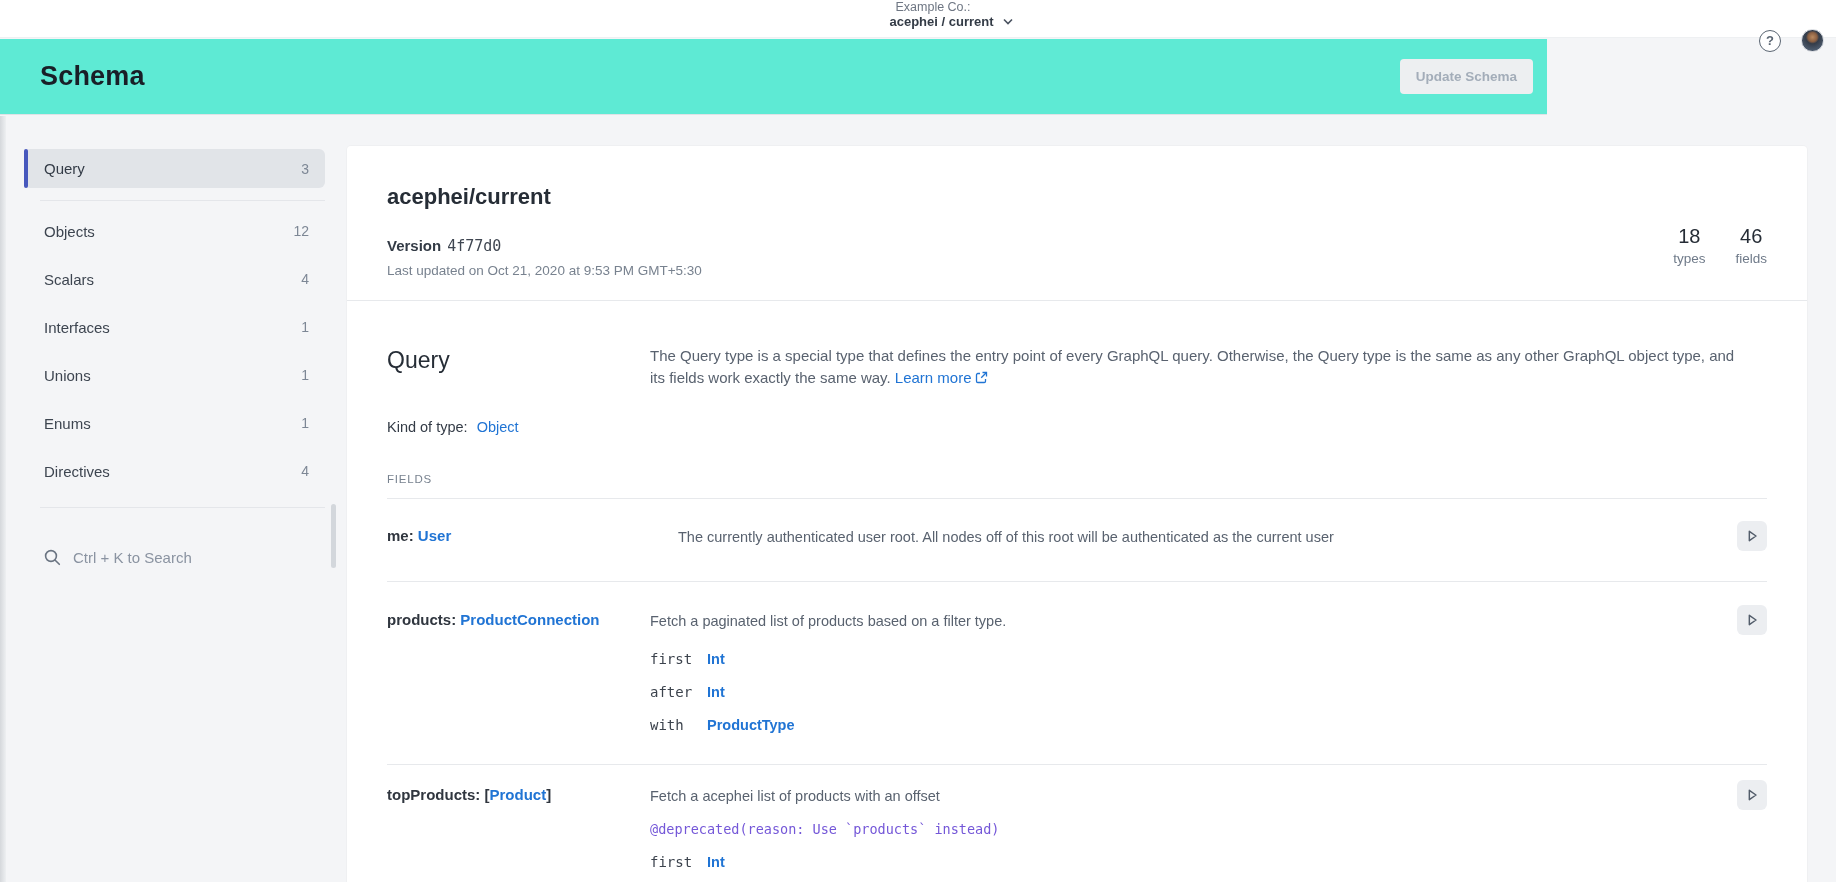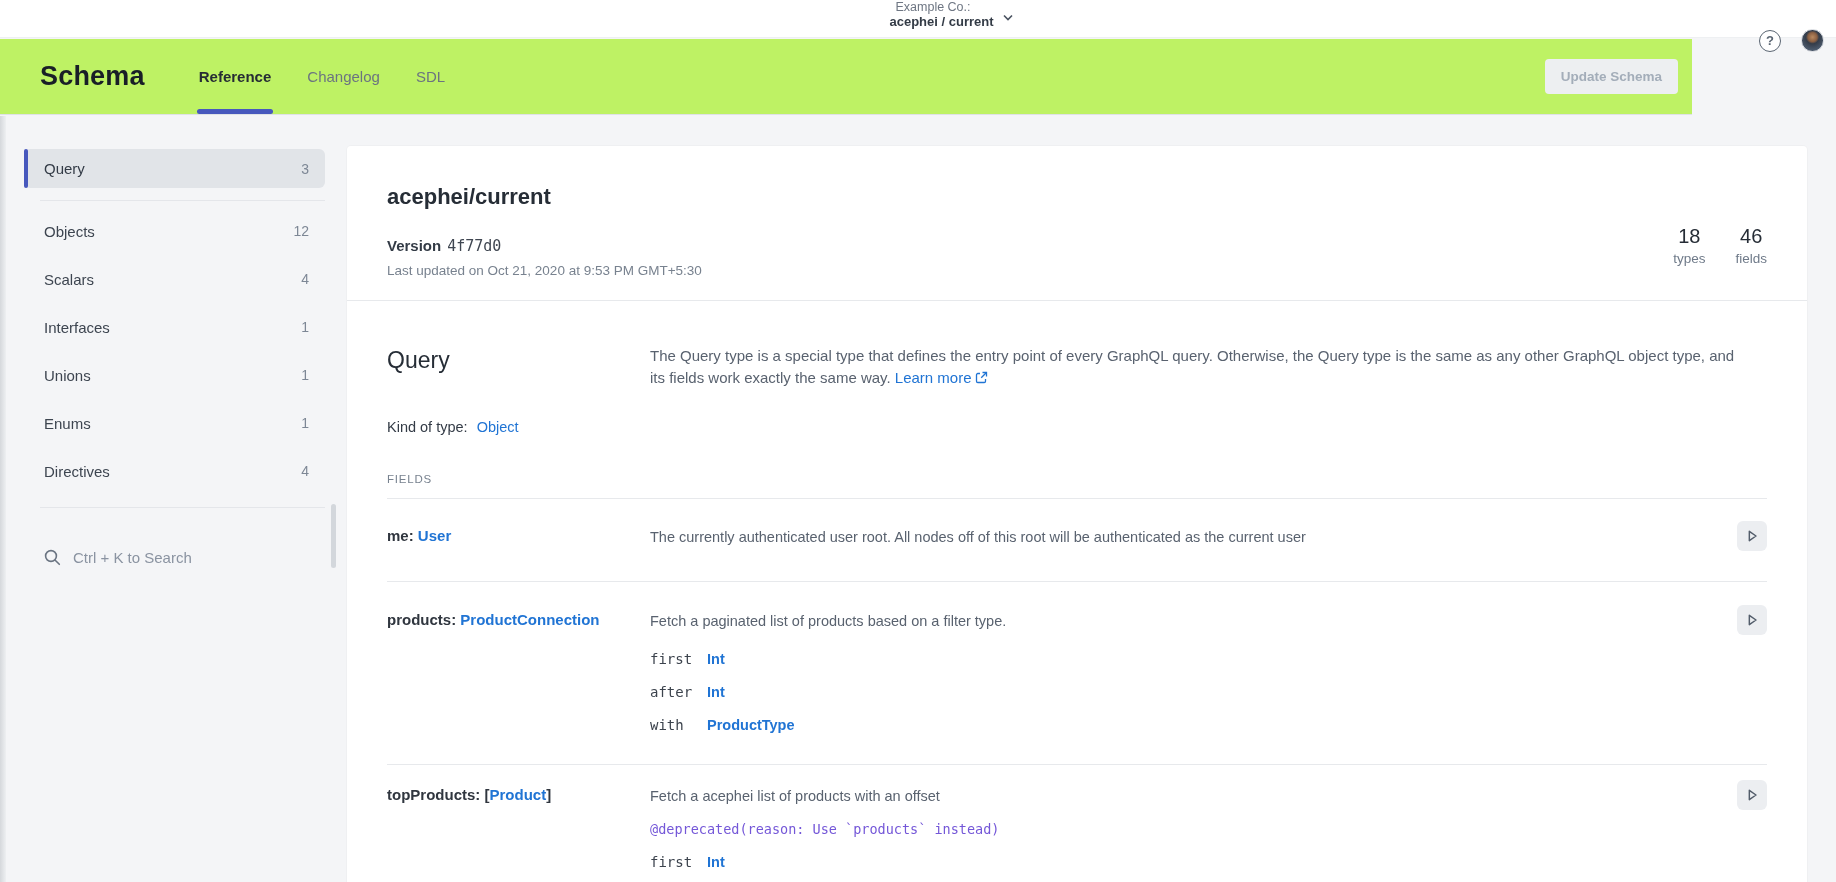--- a/index.html
+++ b/index.html
@@ -4,32 +4,32 @@
 <style>
   * { margin:0; padding:0; box-sizing:border-box; }
   html,body { width:1836px; height:882px; overflow:hidden; }
   body { font-family:"Liberation Sans", sans-serif; background:#f4f5f7; position:relative; color:#2b323c; }
   .mono { font-family:"DejaVu Sans Mono", monospace; }
 
   
   #topbar { position:absolute; top:0; left:0; width:1836px; height:38px; background:#fff;
             border-bottom:1px solid #eef0f2; display:flex; align-items:center; padding:0 10px 0 40px;flex-direction:column; }
   .org-label { font-size:12.5px; color:#6e7683; }
-  .graph-selector { display:flex; gap:9px; margin-left:36px; cursor:pointer; }
+  .graph-selector { display:flex; align-items:center; gap:9px; margin-left:36px; cursor:pointer; }
   .graph-selector .gname { font-size:13px; font-weight:bold; color:#333b46; }
   .topbar-right { margin-left:auto; display:flex; align-items:center; gap:20px; }
   .help-btn { width:22px; height:22px; border-radius:50%; border:1.5px solid #5a6572; color:#5a6572;
               display:flex; align-items:center; justify-content:center; font-size:13px; font-weight:bold;
               background:#fff; cursor:pointer; }
   .avatar { width:23px; height:23px; border-radius:50%; margin-right:2px;
             background:radial-gradient(circle at 50% 34%, #b9895f 0%, #8a5f42 26%, #343c49 38%, #4c5a6d 75%, #2e3540 100%);
             border:1px solid #d8dbe0; }
 
   
-  #appheader { position:absolute; top:39px; left:0; width:1692px; height:76px; background:#bef264;
+  #appheader { position:absolute; top:39px; left:0; width:1547px; height:76px; background:#5eead4;
                border-bottom:1px solid #dfe2e6; display:flex; align-items:center; padding:0 14px 0 40px; }
   .page-title { font-size:27px; font-weight:bold; color:#191f27; letter-spacing:0.2px; }
   .tabs { display:flex; align-items:center; margin-left:36px; height:100%; }
   .tab { position:relative; height:100%; display:flex; align-items:center; padding:0 18px; font-size:15px;
          color:#6b7480; cursor:pointer; }
   .tab.active { color:#262c34; font-weight:bold; }
   .tab.active .tab-underline { position:absolute; left:16px; right:16px; bottom:0; height:5px;
          border-radius:3px; background:#4758bd; }
   .update-btn { margin-left:auto; background:#edeff1; color:#a3adb9; font-size:13.5px; font-weight:bold;
                 border:none; border-radius:4px; padding:10px 16px; cursor:default; }
@@ -75,21 +75,21 @@
   .type-name { font-size:23px; color:#262d36; font-weight:500; line-height:30px; }
   .desc-col { flex:1; padding-right:20px; font-size:15px; color:#59626f; line-height:22px; }
   a.blue-link { color:#2074d4; text-decoration:none; cursor:pointer; }
   .ext-icon { margin-left:3px; vertical-align:-1px; }
   .kind-row { margin-top:30px; font-size:14.5px; color:#333b46; }
   .kind-row a { margin-left:5px; }
   .fields-label { margin-top:38px; font-size:11.5px; letter-spacing:0.8px; color:#78828f; }
   .fields-divider { border:none; border-top:1px solid #e7e9ec; margin-top:13px; }
 
   .frow { display:flex; align-items:flex-start; border-bottom:1px solid #e7e9ec; }
-  .frow.p1 { padding:27px 0 30px 0; }
+  .frow.p1 { padding:27px 0 30px 0;gap:28px; }
   .frow.p2 { padding:28px 0 30px 0; }
   .frow.p3 { padding:20px 0 12px 0; }
   .fname { width:263px; flex:none; font-size:15px; font-weight:bold; color:#30363f; line-height:20px; }
   .fname a { font-weight:bold; }
   .fdesc { flex:1; padding-right:20px; font-size:14.5px; color:#59626f; line-height:22px; }
   .arg { display:flex; align-items:baseline; margin-top:13px; height:20px; }
   .arg:first-of-type { margin-top:16px; }
   .argname { width:57px; flex:none; font-size:14px; color:#3c434d; }
   .argtype { font-size:14.5px; font-weight:bold; }
   .deprecated { margin-top:12px; font-size:13.5px; color:#7457d8; line-height:20px; }
@@ -112,32 +112,20 @@
   <div class="topbar-right">
     <div class="help-btn">
       <span>?</span>
     </div>
     <div class="avatar"></div>
   </div>
 </div>
 
 <div id="appheader">
   <span class="page-title">Schema</span>
-  <div class="tabs">
-    <div class="tab active">
-      <span>Reference</span>
-      <span class="tab-underline"></span>
-    </div>
-    <div class="tab">
-      <span>Changelog</span>
-    </div>
-    <div class="tab">
-      <span>SDL</span>
-    </div>
-  </div>
   <button class="update-btn">Update Schema</button>
 </div>
 
 <div id="content">
   <div class="left-strip"></div>
 
   <div id="sidebar">
     <div class="nav-item-selected">
       <span class="accent-bar"></span>
       <span class="nav-label">Query</span>

